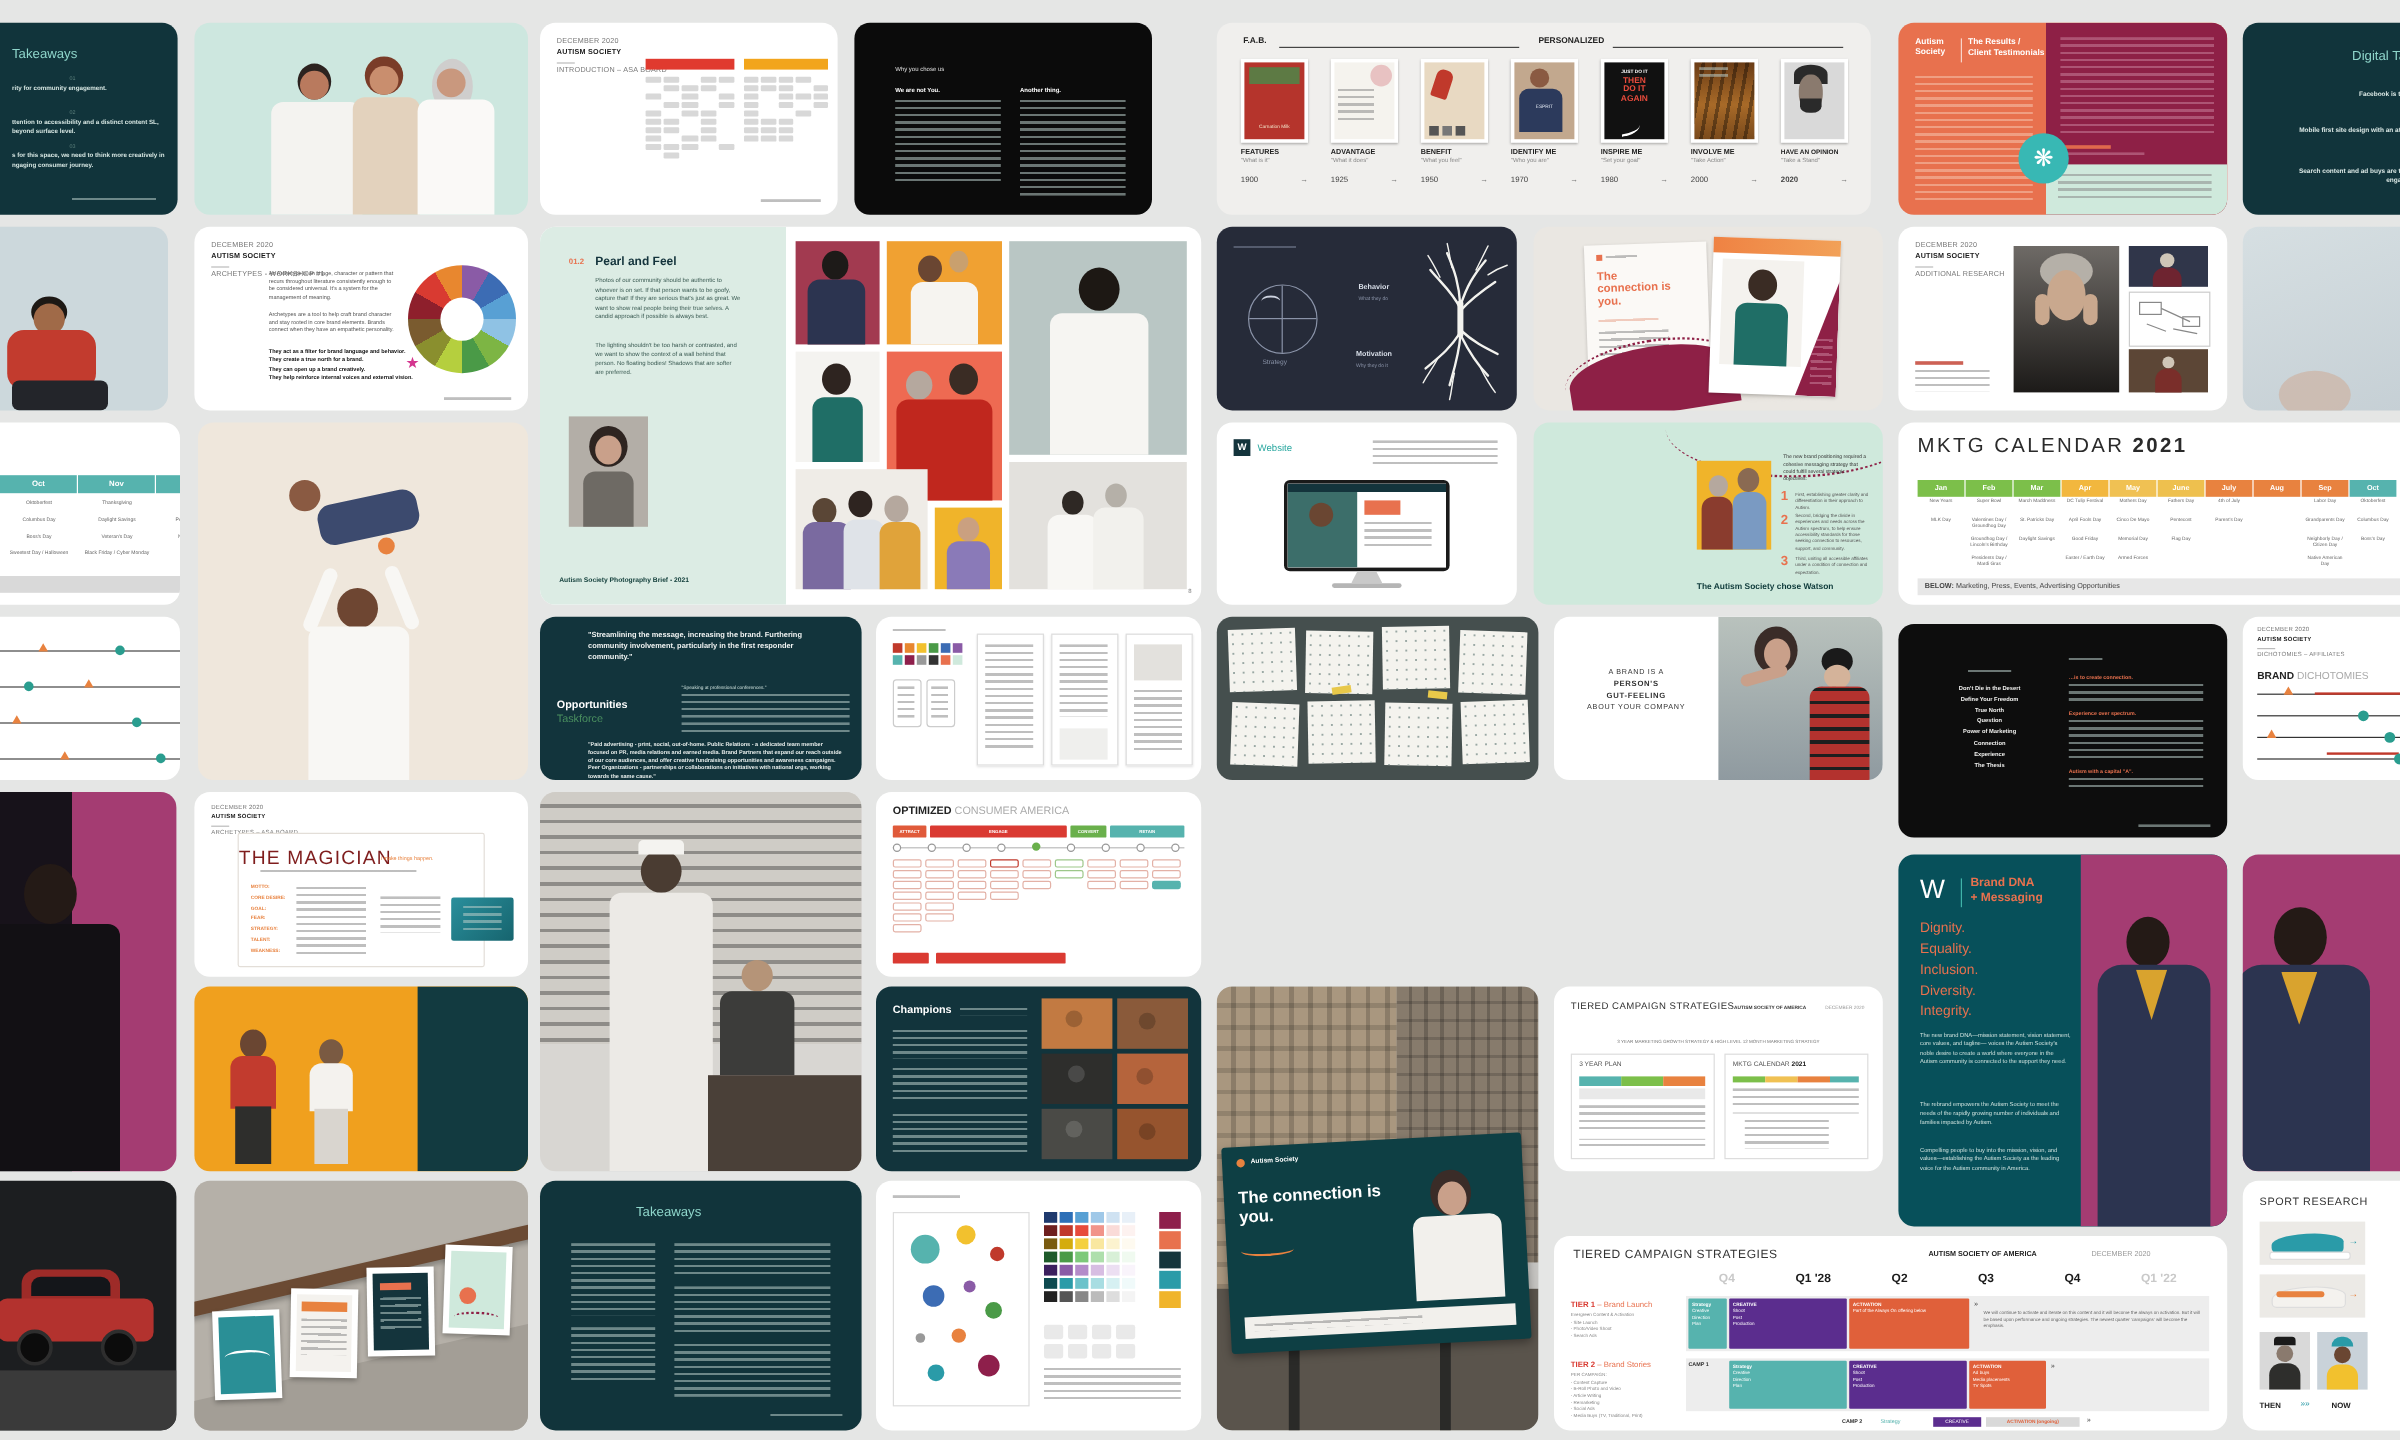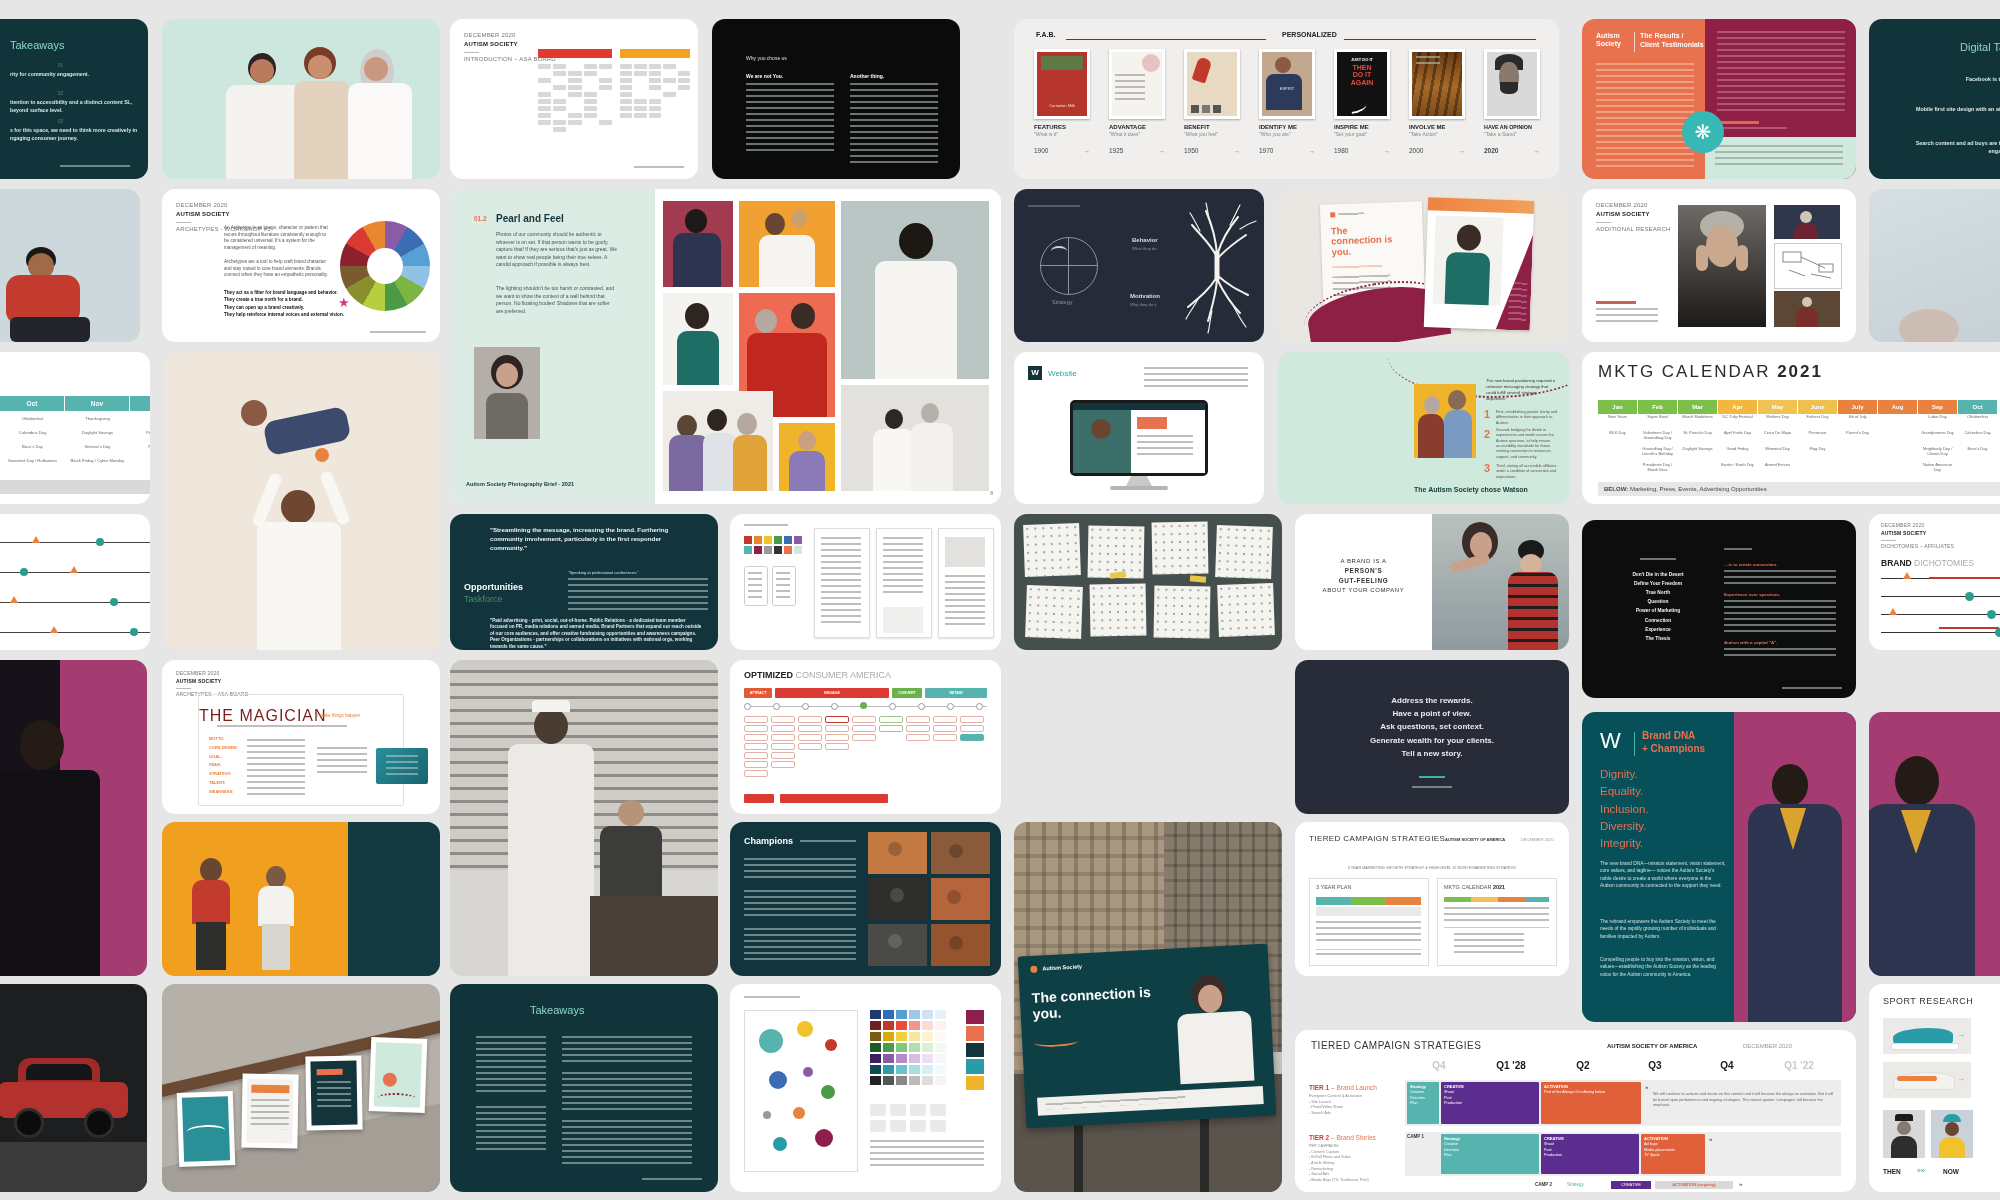--- a/index.html
+++ b/index.html
@@ -912,38 +912,27 @@
     <div class="a jc" style="left:230px;top:56px">
         <i></i>
         <i></i>
         <i style="background:#56b3ae;border-color:#56b3ae"></i>
       </div>
     <div class="a" style="left:14px;top:134px;width:30px;height:9px;background:#da3a32;border-radius:1px"></div>
     <div class="a" style="left:50px;top:134px;width:108px;height:9px;background:#da3a32;border-radius:1px"></div>
   </div>
 
 
-  <div class="tile" style="left:1295px;top:660px;width:274px;height:154px;background:#272c38">
-    <div class="a" style="left:0;top:34px;width:100%;text-align:center;color:#e8ecef;font-weight:bold;font-size:8px;line-height:1.65">
-      <div>Address the rewards.</div>
-        <div>Have a point of view.</div>
-        <div>Ask questions, set context.</div>
-      <div>Generate wealth for your clients.</div>
-        <div>Tell a new story.</div>
-    </div>
-    <div class="a" style="left:124px;top:116px;width:26px;height:2px;background:#3fb3a8"></div>
-    <div class="txl lt" style="left:117px;top:126px;width:40px;height:5px"></div>
-  </div>
 
   <div class="tile" style="left:1582px;top:712px;width:274px;height:310px;background:#07505a">
     <div class="a" style="left:18px;top:16px;font-size:22px;color:#fff;font-weight:300">W</div>
     <div class="a" style="left:52px;top:20px;width:1px;height:24px;background:#3fb3a8"></div>
     <div class="a" style="left:60px;top:18px;font-size:10px;font-weight:bold;color:#e8714e;line-height:1.25">
       <div>Brand DNA</div>
-        <div>+ Champions</div>
+        <div>+ Messaging</div>
     </div>
     <div class="a" style="left:18px;top:54px;font-size:11.5px;color:#e8714e;line-height:1.5">
       <div>Dignity.</div>
         <div>Equality.</div>
         <div>Inclusion.</div>
       <div>Diversity.</div>
         <div>Integrity.</div>
     </div>
     <div class="a" style="left:18px;top:148px;width:126px;font-size:4.8px;color:#cfe2de;line-height:1.55">The new brand DNA—mission statement, vision statement, core values, and tagline— voices the Autism Society's noble desire to create a world where everyone in the Autism community is connected to the support they need.</div>
     <div class="a" style="left:18px;top:206px;width:126px;font-size:4.8px;color:#cfe2de;line-height:1.55">The rebrand empowers the Autism Society to meet the needs of the rapidly growing number of individuals and families impacted by Autism.</div>

